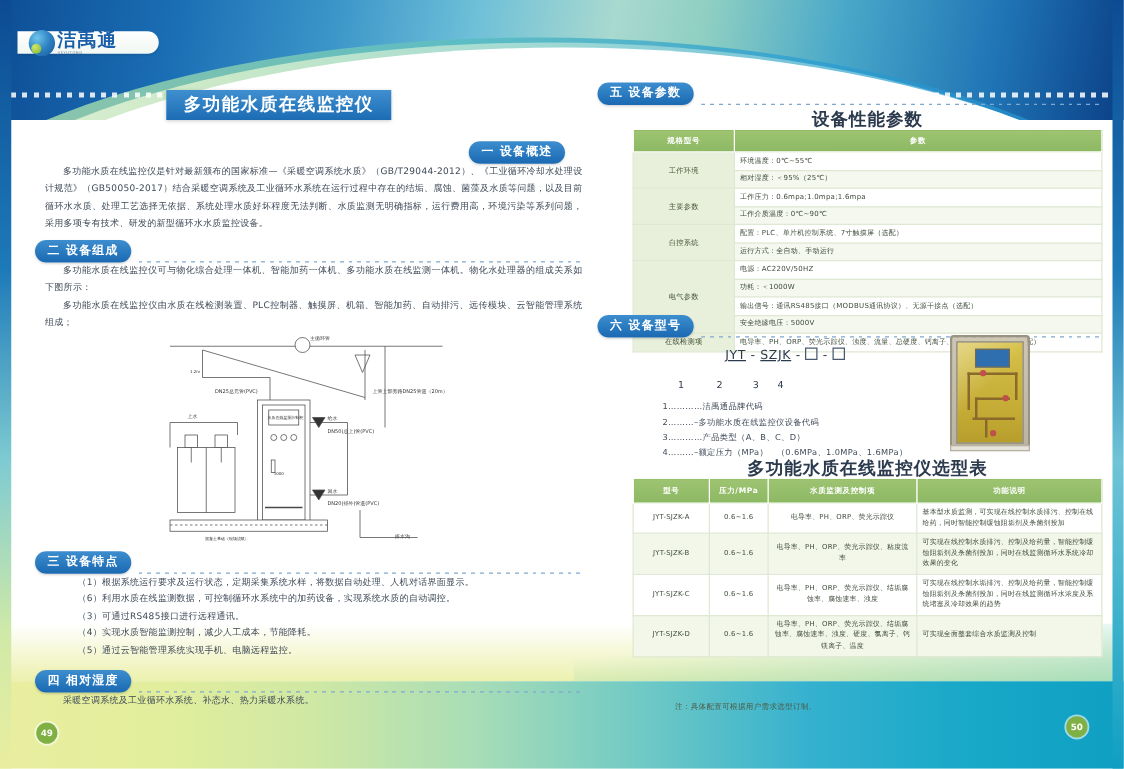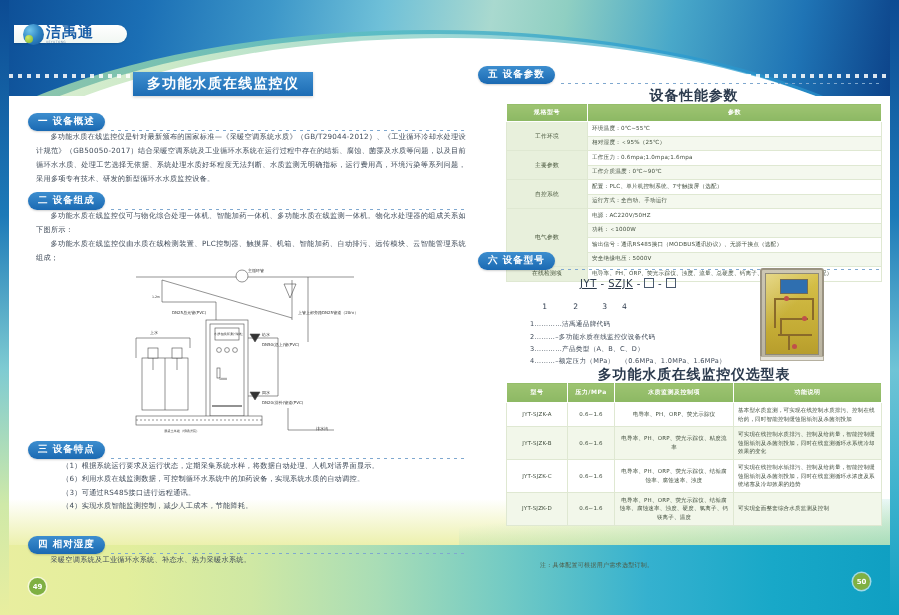--- a/index.html
+++ b/index.html
@@ -212,21 +212,21 @@
     <div class="logo-mark"></div>
     <div>
       <div class="logo-text">洁禹通</div>
       <div class="logo-sub">JIEYUTONG</div>
     </div>
   </div>
 
 
   <div class="main-title">多功能水质在线监控仪</div>
 
-  <div class="sec" style="left:28px;top:113px;width:440px;">
+  <div class="sec" style="left:12px;top:113px;width:440px;flex-direction:column;">
     <div class="pill">一 设备概述</div>
     <div class="dots"></div>
   </div>
   <div class="para" style="left:36px;top:130px;width:430px;">
     <p>多功能水质在线监控仪是针对最新颁布的国家标准—《采暖空调系统水质》（GB/T29044-2012）、《工业循环冷却水处理设计规范》（GB50050-2017）结合采暖空调系统及工业循环水系统在运行过程中存在的结垢、腐蚀、菌藻及水质等问题，以及目前循环水水质、处理工艺选择无依据、系统处理水质好坏程度无法判断、水质监测无明确指标，运行费用高，环境污染等系列问题，采用多项专有技术、研发的新型循环水水质监控设备。</p>
   </div>
 
   <div class="sec" style="left:28px;top:192px;width:440px;">
     <div class="pill">二 设备组成</div>
     <div class="dots"></div>
@@ -304,20 +304,21 @@
 
   <div class="sec" style="left:28px;top:441px;width:440px;">
     <div class="pill">三 设备特点</div>
     <div class="dots"></div>
   </div>
   <div class="list" style="left:36px;top:459px;width:430px;">
     <div>（1）根据系统运行要求及运行状态，定期采集系统水样，将数据自动处理、人机对话界面显示。</div>
     <div>（6）利用水质在线监测数据，可控制循环水系统中的加药设备，实现系统水质的自动调控。</div>
     <div>（3）可通过RS485接口进行远程通讯。</div>
     <div>（4）实现水质智能监测控制，减少人工成本，节能降耗。</div>
+    <div>（5）通过云智能管理系统实现手机、电脑远程监控。</div>
   </div>
 
   <div class="sec" style="left:28px;top:536px;width:440px;">
     <div class="pill">四 相对湿度</div>
     <div class="dots"></div>
   </div>
   <div class="para" style="left:36px;top:553px;width:430px;">
     <p>采暖空调系统及工业循环水系统、补态水、热力采暖水系统。</p>
   </div>
 

